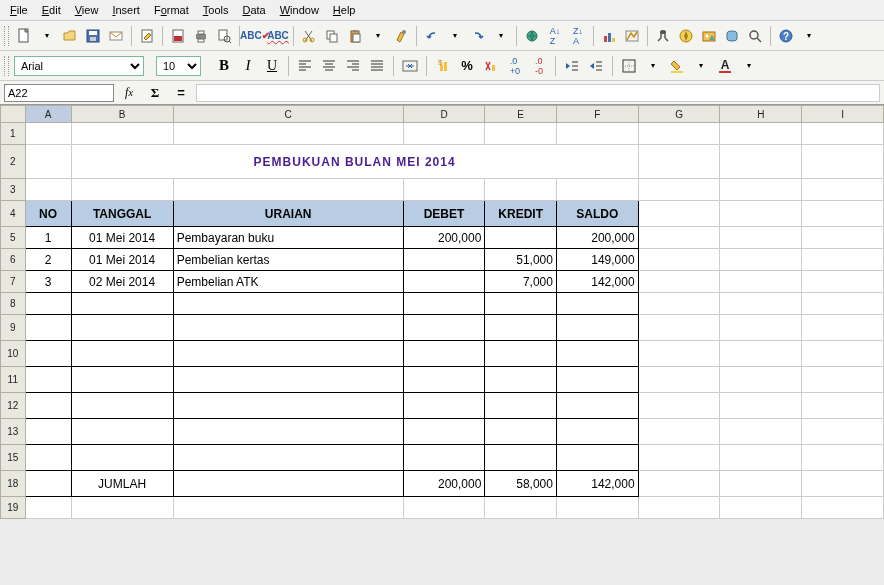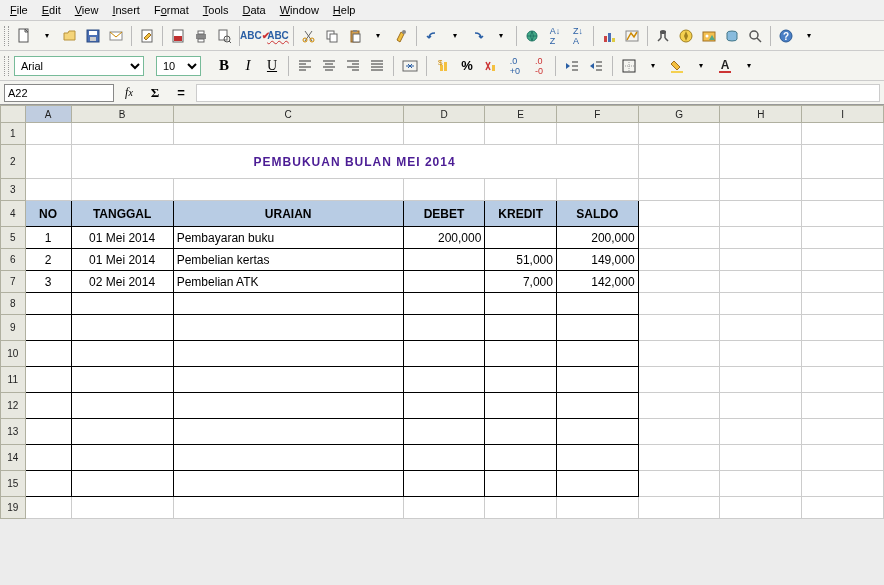--- a/index.html
+++ b/index.html
@@ -523,43 +523,43 @@
           <td class="b-all"></td>
           <td class="b-all"></td>
           <td class="b-all"></td>
           <td class="b-all"></td>
           <td class="b-all"></td>
           <td></td>
           <td></td>
           <td></td>
         </tr>
   <tr>
-          <th class="rowh tall">14</th>
-          <td class="b-all tall"></td>
-          <td class="b-all"></td>
-          <td class="b-all"></td>
-          <td class="b-all"></td>
-          <td class="b-all"></td>
-          <td class="b-all"></td>
-          <td></td>
-          <td></td>
-          <td></td>
-        </tr>
-  <tr>
           <th class="rowh tall">15</th>
           <td class="b-all tall"></td>
           <td class="b-all"></td>
           <td class="b-all"></td>
           <td class="b-all"></td>
           <td class="b-all"></td>
           <td class="b-all"></td>
           <td></td>
           <td></td>
           <td></td>
         </tr>
+  <tr>
+          <th class="rowh tall">18</th>
+    <td class="b-all tall"></td>
+    <td class="b-all ta-c">JUMLAH</td>
+    <td class="b-all"></td>
+    <td class="b-all ta-r">200,000</td>
+    <td class="b-all ta-r">58,000</td>
+    <td class="b-all ta-r">142,000</td>
+    <td></td>
+          <td></td>
+          <td></td>
+  </tr>
   <tr>
           <th class="rowh">19</th>
           <td></td>
           <td></td>
           <td></td>
           <td></td>
           <td></td>
           <td></td>
           <td></td>
           <td></td>

